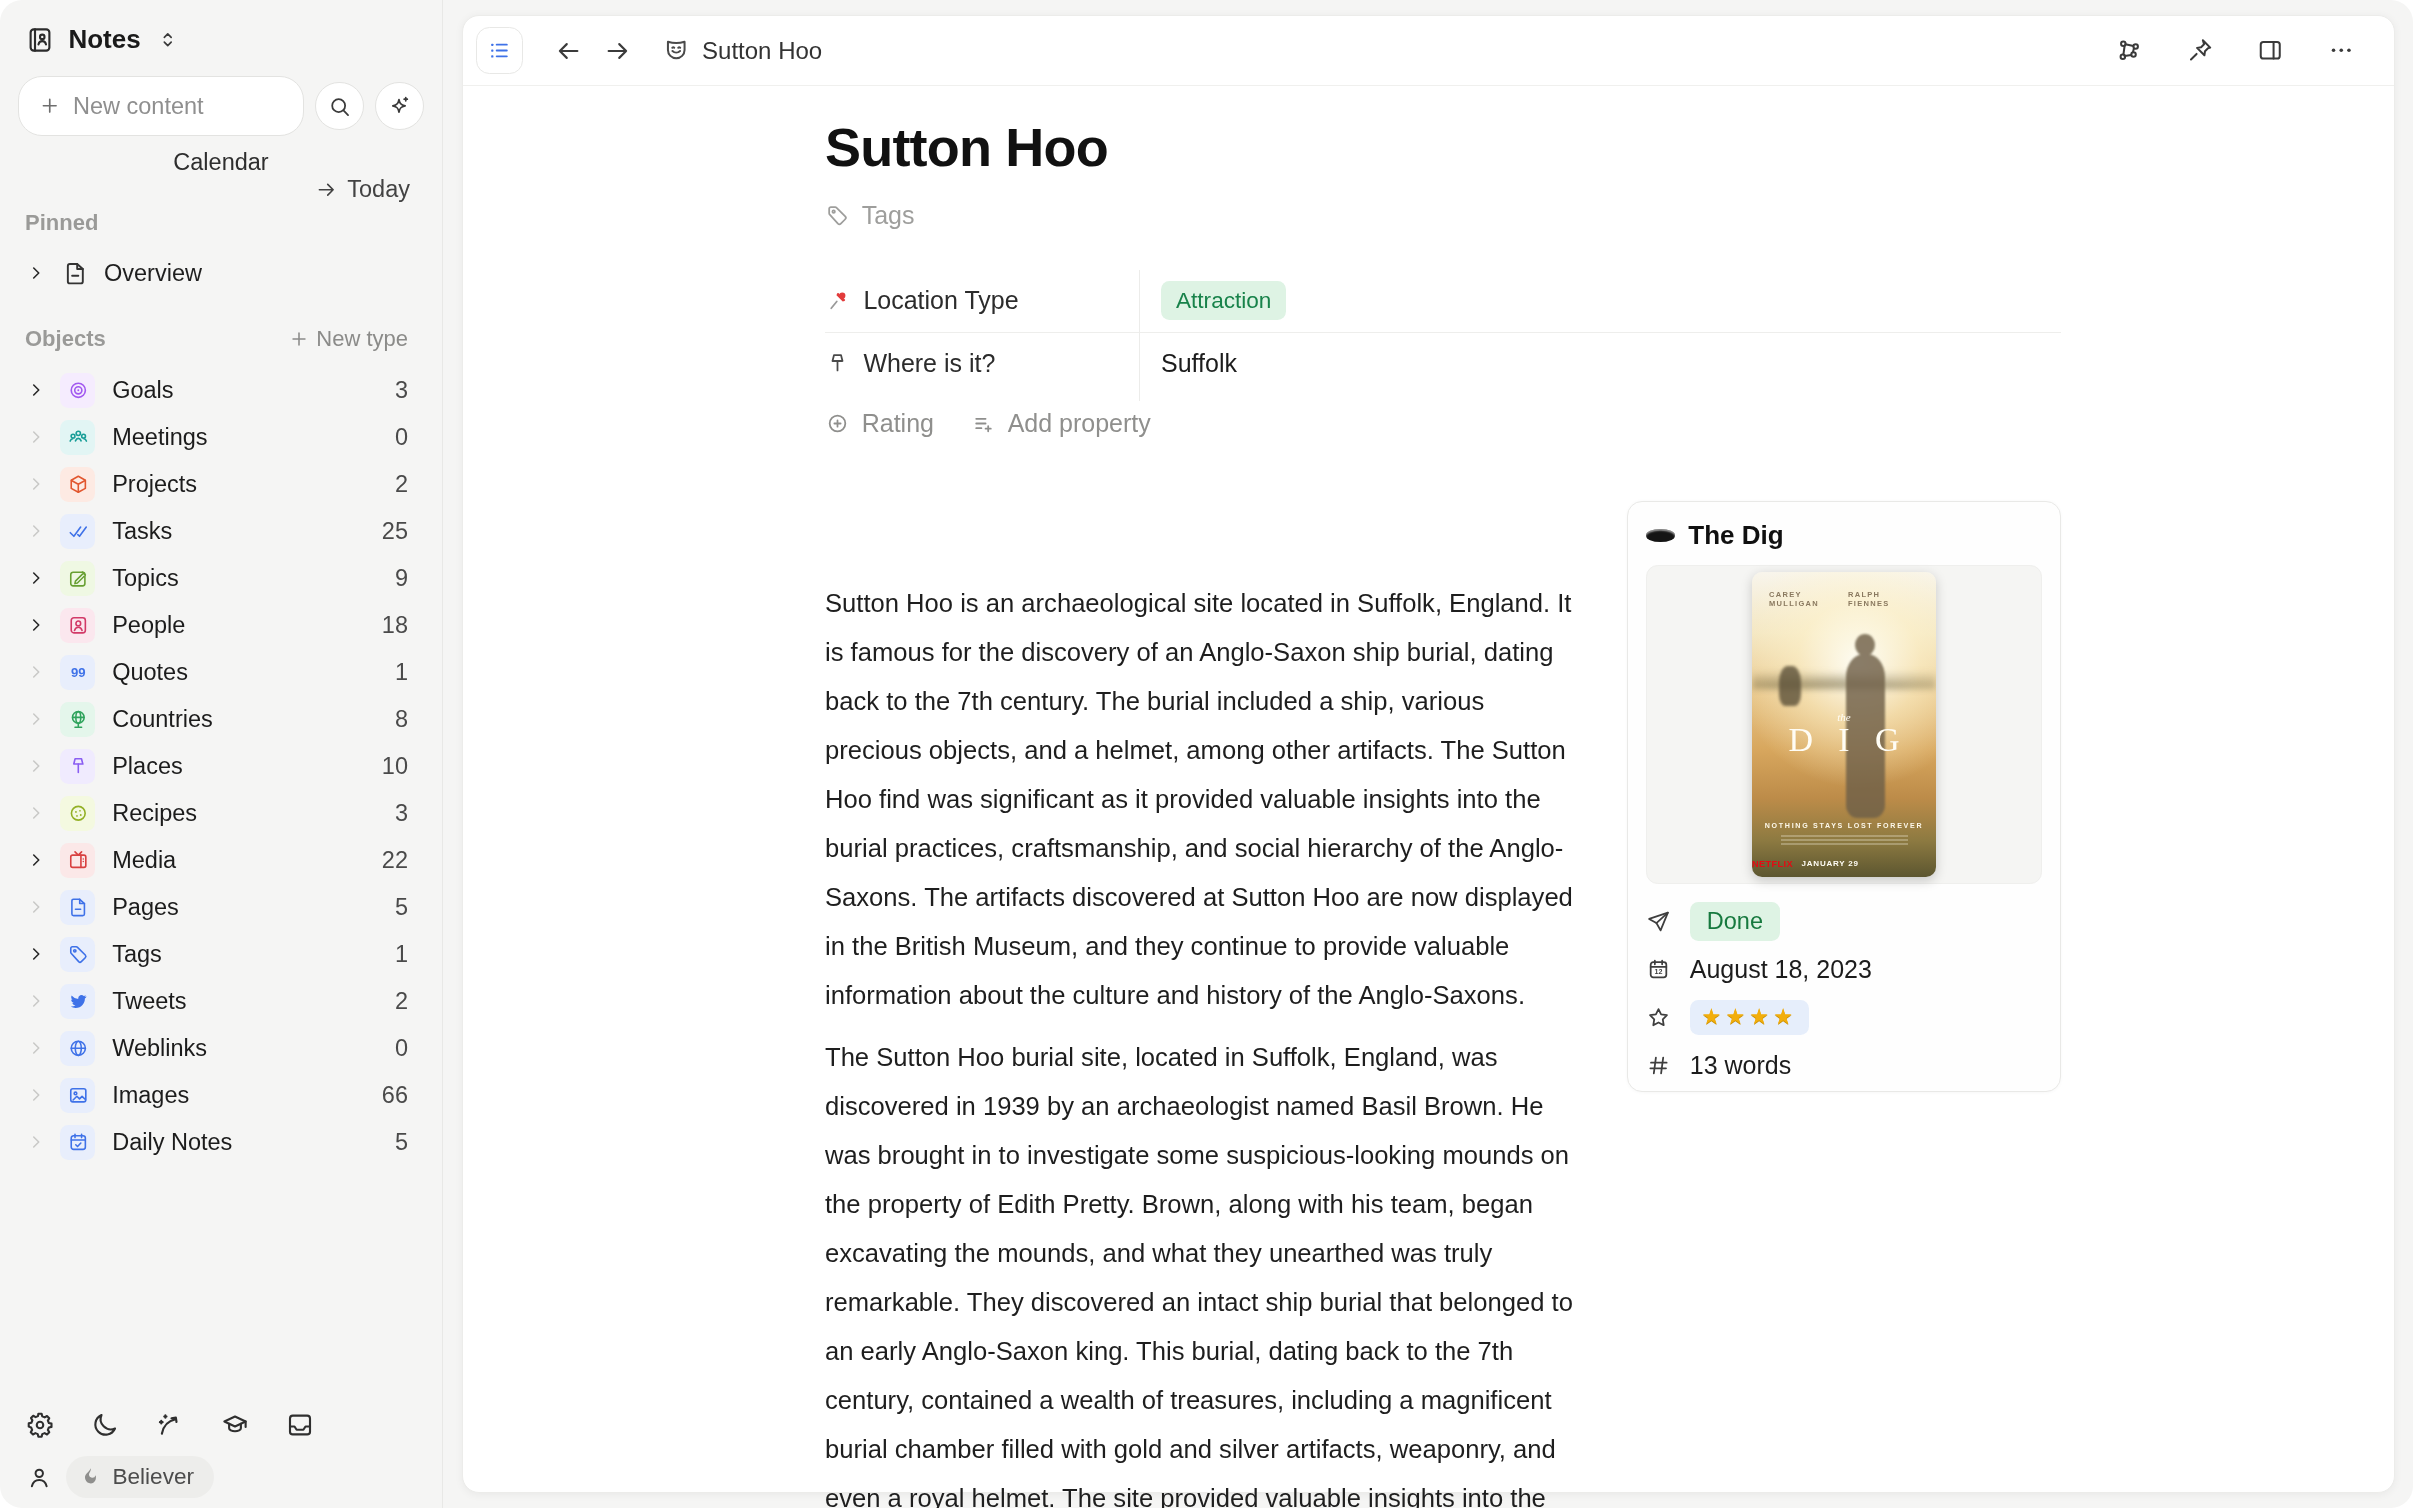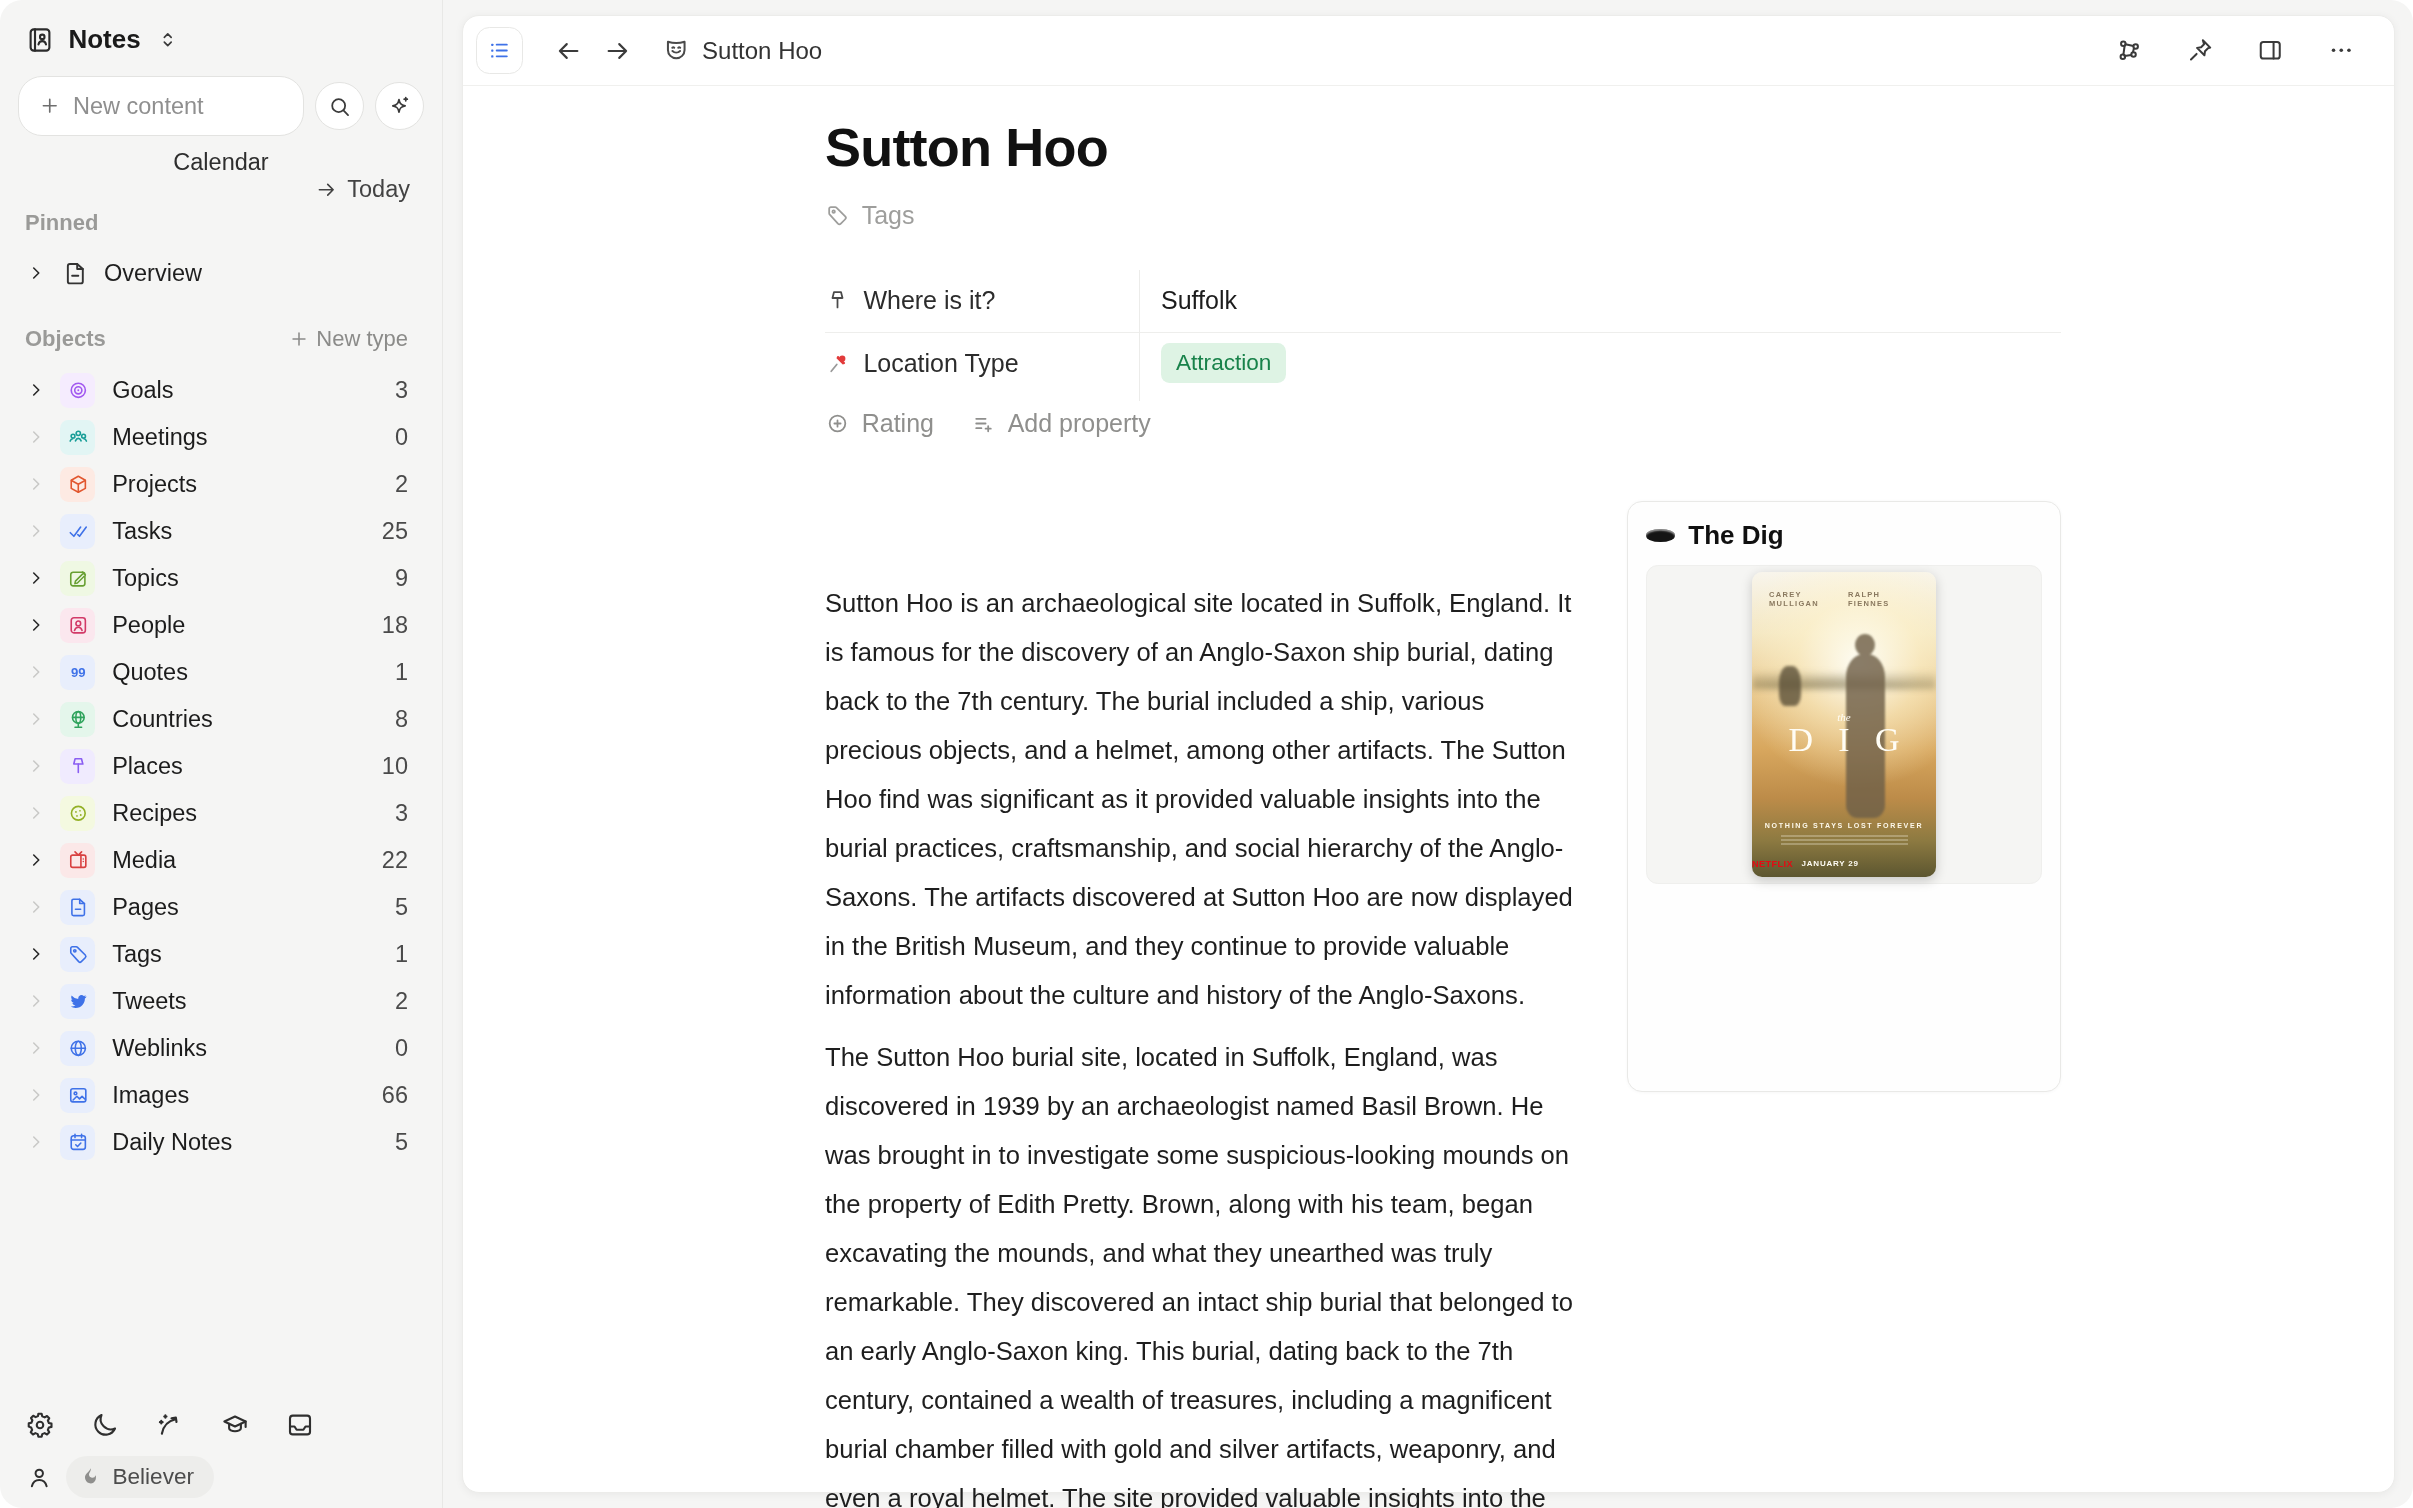--- a/index.html
+++ b/index.html
@@ -686,37 +686,37 @@
             <use href="#s-tag"></use>
           </svg>
         <span>Tags</span>
       </div>
 
       <div class="props">
         <div class="vline"></div>
         <div class="prop-row">
           <div class="prop-label">
             <svg class="ic" viewBox="0 0 30 30" width="25" height="25">
+                <use href="#s-redpin"></use>
+              </svg>
+            <span>Location Type</span>
+          </div>
+          <div class="prop-value">
+            <span class="pill-green">Attraction</span>
+          </div>
+        </div>
+        <div class="prop-row">
+          <div class="prop-label">
+            <svg class="ic" viewBox="0 0 30 30" width="25" height="25">
                 <use href="#s-pushpin"></use>
               </svg>
             <span>Where is it?</span>
           </div>
           <div class="prop-value">
             <span>Suffolk</span>
-          </div>
-        </div>
-        <div class="prop-row">
-          <div class="prop-label">
-            <svg class="ic" viewBox="0 0 30 30" width="25" height="25">
-                <use href="#s-redpin"></use>
-              </svg>
-            <span>Location Type</span>
-          </div>
-          <div class="prop-value">
-            <span class="pill-green">Attraction</span>
           </div>
         </div>
       </div>
 
       <div class="rating-row">
         <div class="rating-item">
           <svg class="ic" viewBox="0 0 30 30" width="25" height="25">
               <use href="#s-circleplus"></use>
             </svg>
           <span>Rating</span>
@@ -752,17 +752,43 @@
           <div class="poster-the">the</div>
           <div class="poster-big">D I G</div>
           <div class="poster-tag">NOTHING STAYS LOST FOREVER</div>
           <div class="poster-credits"></div>
           <div class="poster-bottom">
             <span class="poster-brand">NETFLIX</span>
             <span class="poster-date">JANUARY 29</span>
           </div>
         </div>
       </div>
+      <div class="card-details">
+        <div class="cd-row">
+          <svg class="ic" viewBox="0 0 30 30" width="25" height="25">
+              <use href="#s-send"></use>
+            </svg>
+          <span class="cd-pill-green">Done</span>
+        </div>
+        <div class="cd-row">
+          <svg class="ic" viewBox="0 0 30 30" width="25" height="25">
+              <use href="#s-calendar12"></use>
+            </svg>
+          <span class="cd-text">August 18, 2023</span>
+        </div>
+        <div class="cd-row">
+          <svg class="ic" viewBox="0 0 30 30" width="25" height="25">
+              <use href="#s-star"></use>
+            </svg>
+          <span class="cd-pill-stars">★★★★</span>
+        </div>
+        <div class="cd-row">
+          <svg class="ic" viewBox="0 0 30 30" width="25" height="25">
+              <use href="#s-hash"></use>
+            </svg>
+          <span class="cd-text">13 words</span>
+        </div>
+      </div>
     </div>
 
   </div>
 </div>
 
 
 </body></html>

